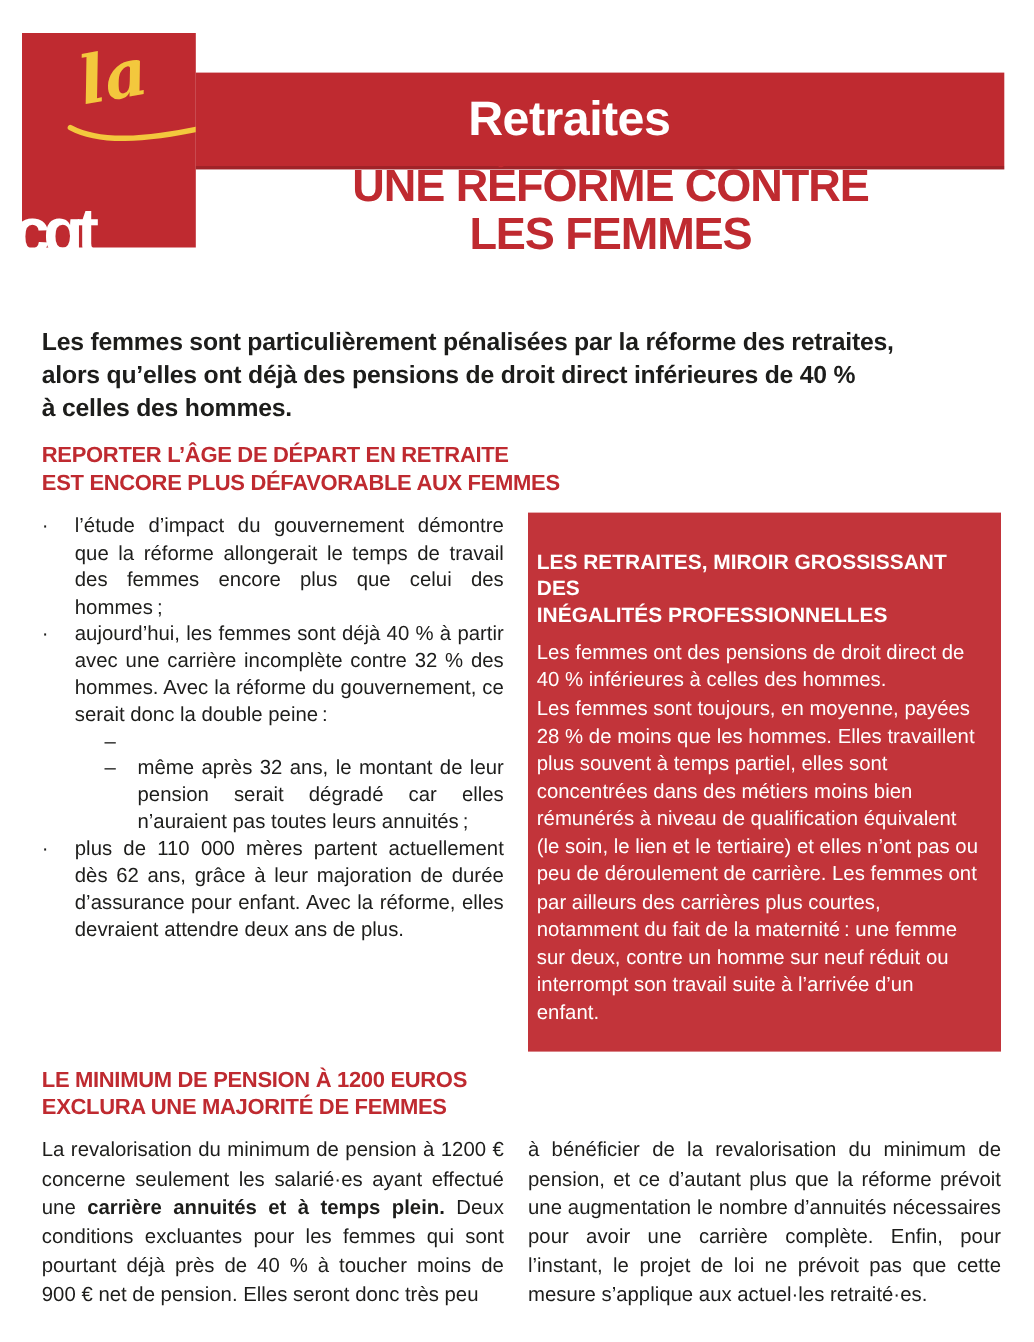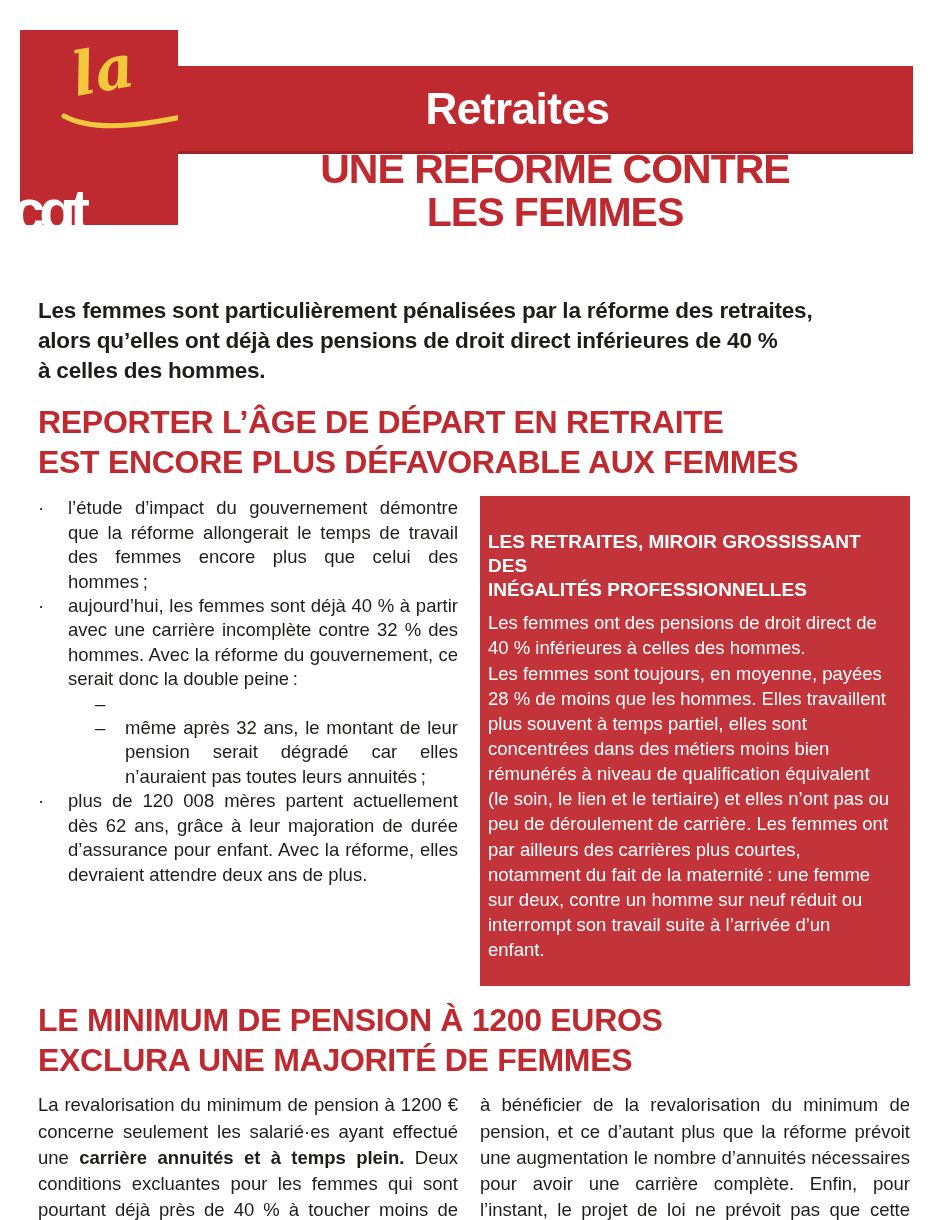--- a/index.html
+++ b/index.html
@@ -69,21 +69,21 @@
     margin:8px 40px 0 38px;
     font-size:22.5px;font-weight:bold;
     line-height:1.34;letter-spacing:-0.2px;
     white-space:pre-line;
     color:var(--text-dark);
   }
   
   .section-title{
     margin:16px 40px 14px 38px;
     color:var(--red-primary);
-    font-size:32px;line-height:1.25;
+    font-size:20px;line-height:1.25;
     letter-spacing:-0.3px;font-weight:bold;
     white-space:pre-line;
   }
   .section-title.second{margin-top:14px;margin-bottom:12px;}
   
   .cols{
     display:grid;
     grid-template-columns:420px 1fr;
     column-gap:22px;
     margin:0 30px 0 38px;
@@ -163,21 +163,21 @@
       </li>
       <li class="l2">
         <span class="marker">–</span>
       </li>
       <li class="l2">
         <span class="marker">–</span>
         <span class="btext">même après 32 ans, le montant de leur pension serait dégradé car elles n’auraient pas toutes leurs annuités ;</span>
       </li>
       <li class="l1">
         <span class="marker">·</span>
-        <span class="btext">plus de 120 008 mères partent actuellement dès 62 ans, grâce à leur majoration de durée d’assurance pour enfant. Avec la réforme, elles devraient attendre deux ans de plus.</span>
+        <span class="btext">plus de 110 000 mères partent actuellement dès 62 ans, grâce à leur majoration de durée d’assurance pour enfant. Avec la réforme, elles devraient attendre deux ans de plus.</span>
       </li>
     </ul>
 
     <aside class="redbox">
       <h3 class="redbox-title">LES RETRAITES, MIROIR GROSSISSANT DES
 INÉGALITÉS PROFESSIONNELLES</h3>
       <p>Les femmes ont des pensions de droit direct de 40&nbsp;% inférieures à celles des hommes.</p>
       <p>Les femmes sont toujours, en moyenne, payées 28&nbsp;% de moins que les hommes. Elles travaillent plus souvent à temps partiel, elles sont concentrées dans des métiers moins bien rémunérés à niveau de qualification équivalent (le soin, le lien et le tertiaire) et elles n’ont pas ou peu de déroulement de carrière. Les femmes ont par ailleurs des carrières plus courtes, notamment du fait de la maternité : une femme sur deux, contre un homme sur neuf réduit ou interrompt son travail suite à l’arrivée d’un enfant.</p>
     </aside>
   </div>

